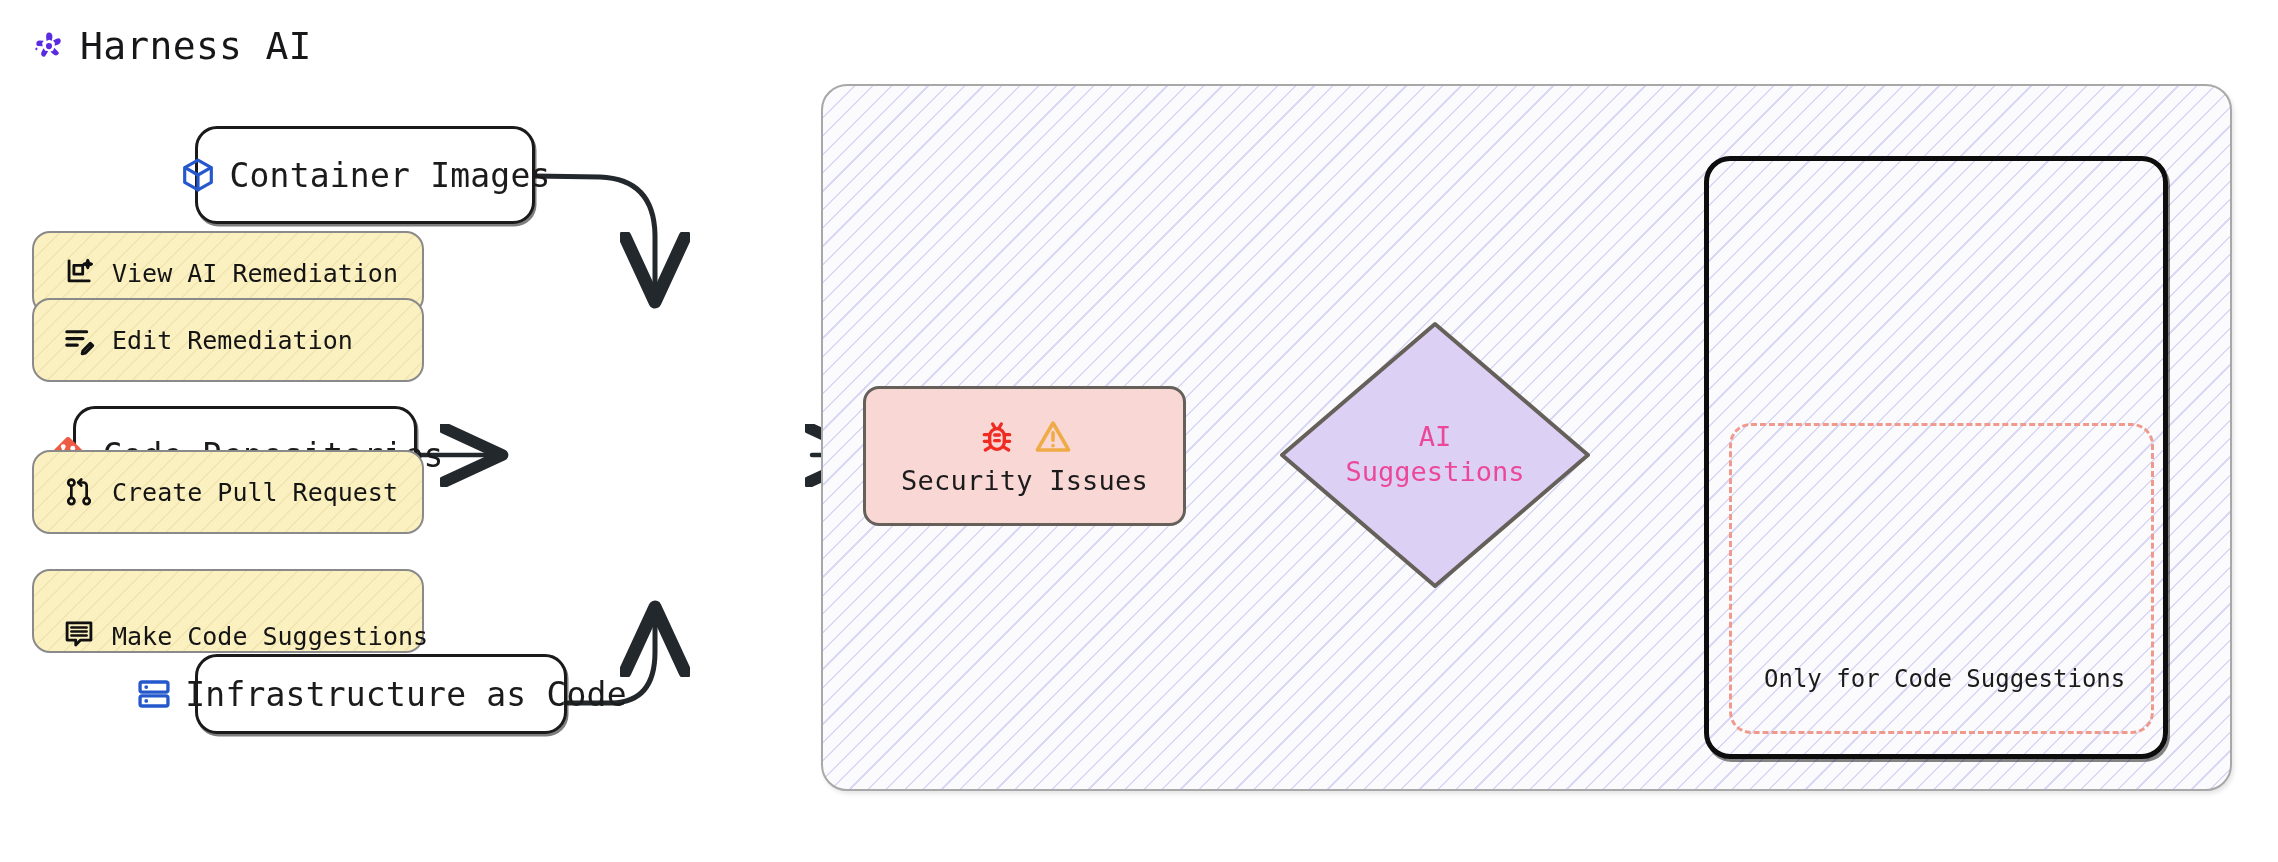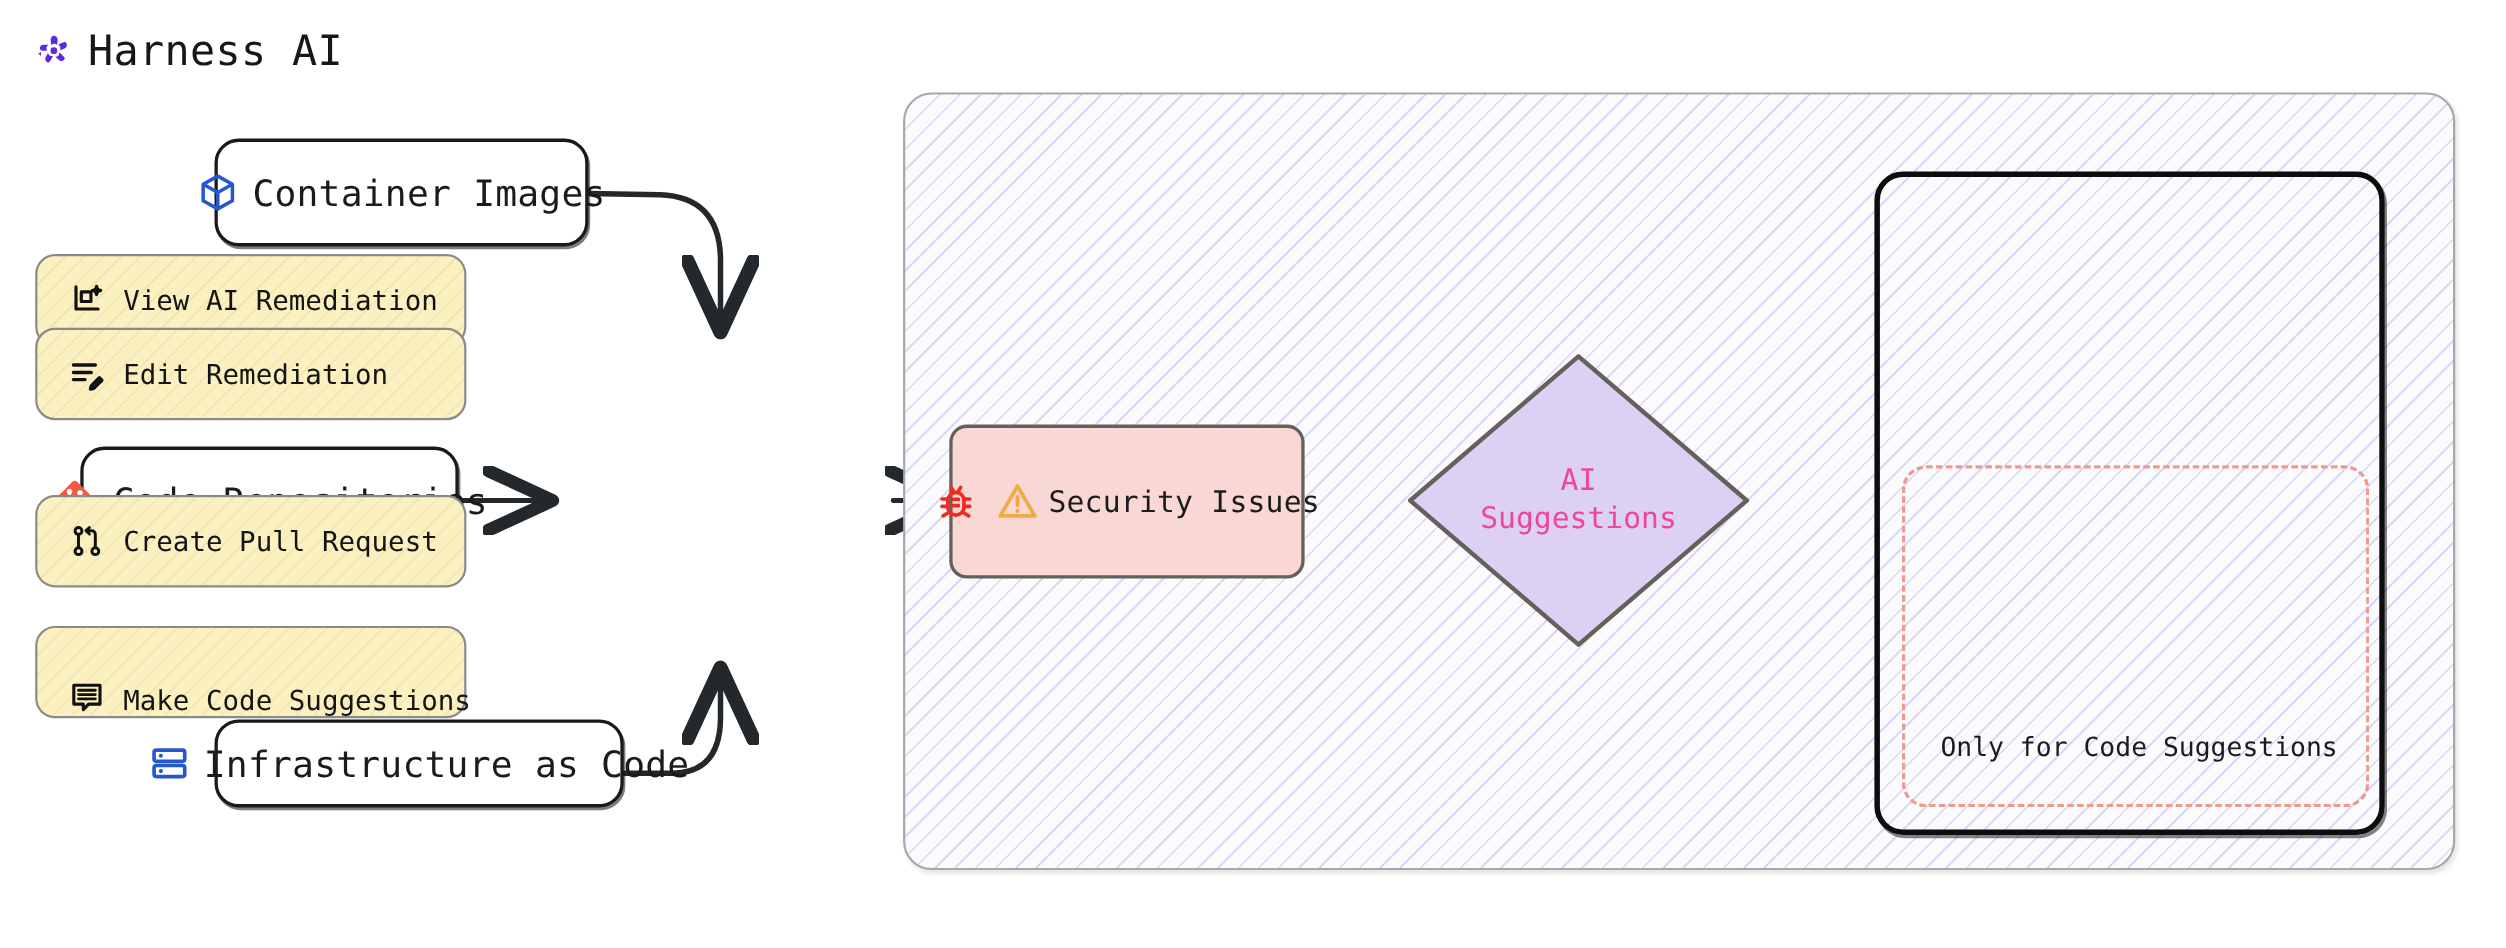--- a/index.html
+++ b/index.html
@@ -24,21 +24,21 @@
     border:3.5px solid #1a1a1a;
     border-radius:22px;
     font-size:33px;
     box-shadow:1.5px 2.5px 0 rgba(20,20,20,.55);
     gap:12px;
   }
   .proc-box{
     border:3px solid #66605a;
     border-radius:16px;
     font-size:27px;
-    flex-direction:row;
+    flex-direction:column;
     gap:8px;
   }
   .diamond-wrap{position:absolute;}
   .diamond-shape{
     position:absolute;left:0;top:0;width:100%;height:100%;
   }
   .diamond-label{
     position:absolute;left:0;top:0;width:100%;height:100%;
     display:flex;flex-direction:column;align-items:center;justify-content:center;
     font-size:27px;line-height:1.28;color:#ec4899;text-align:center;

